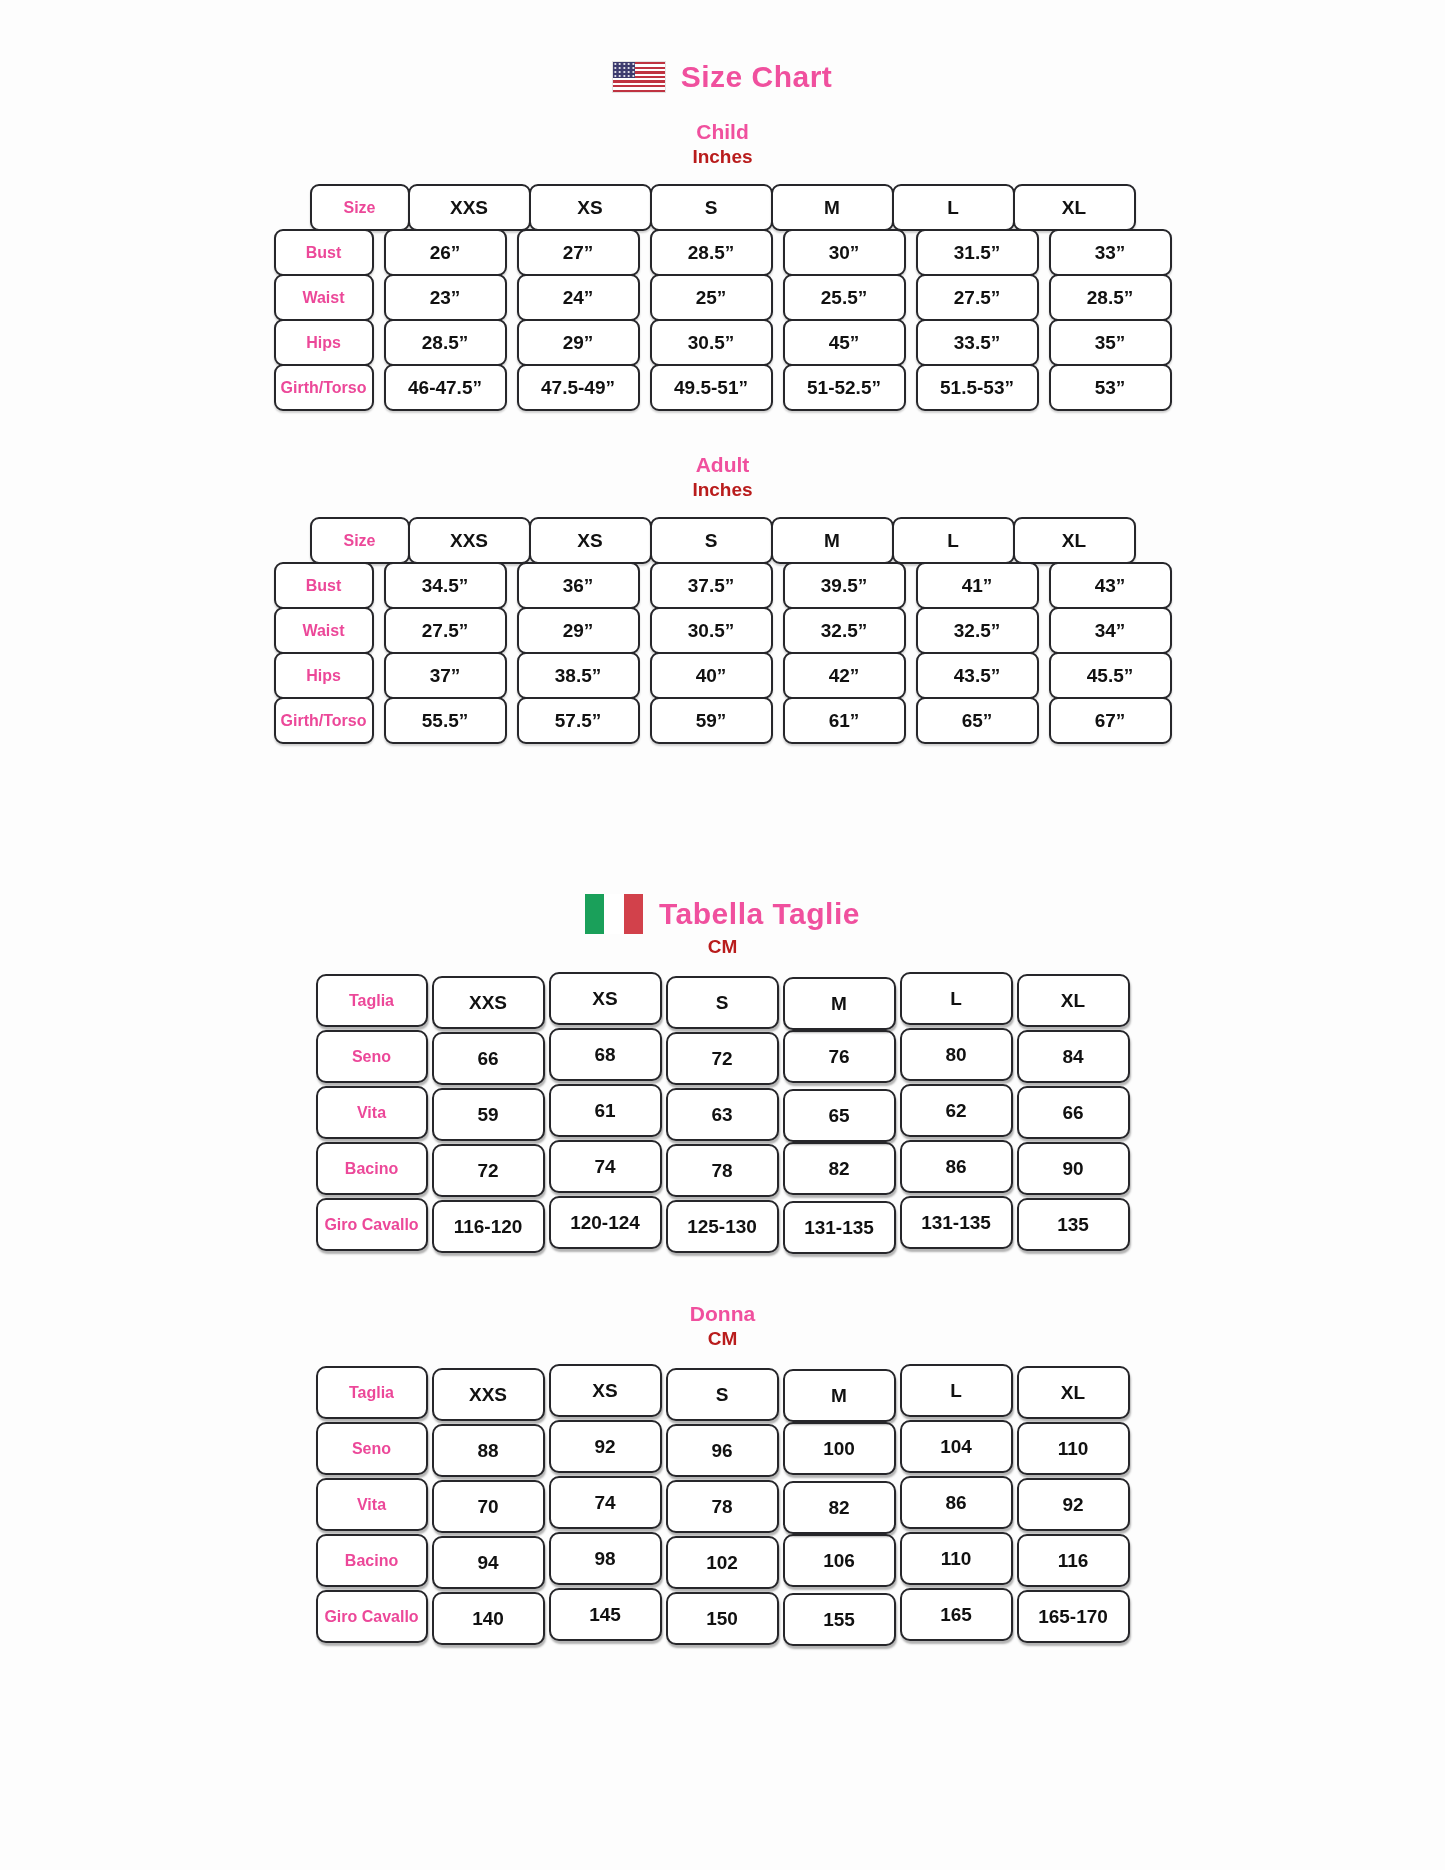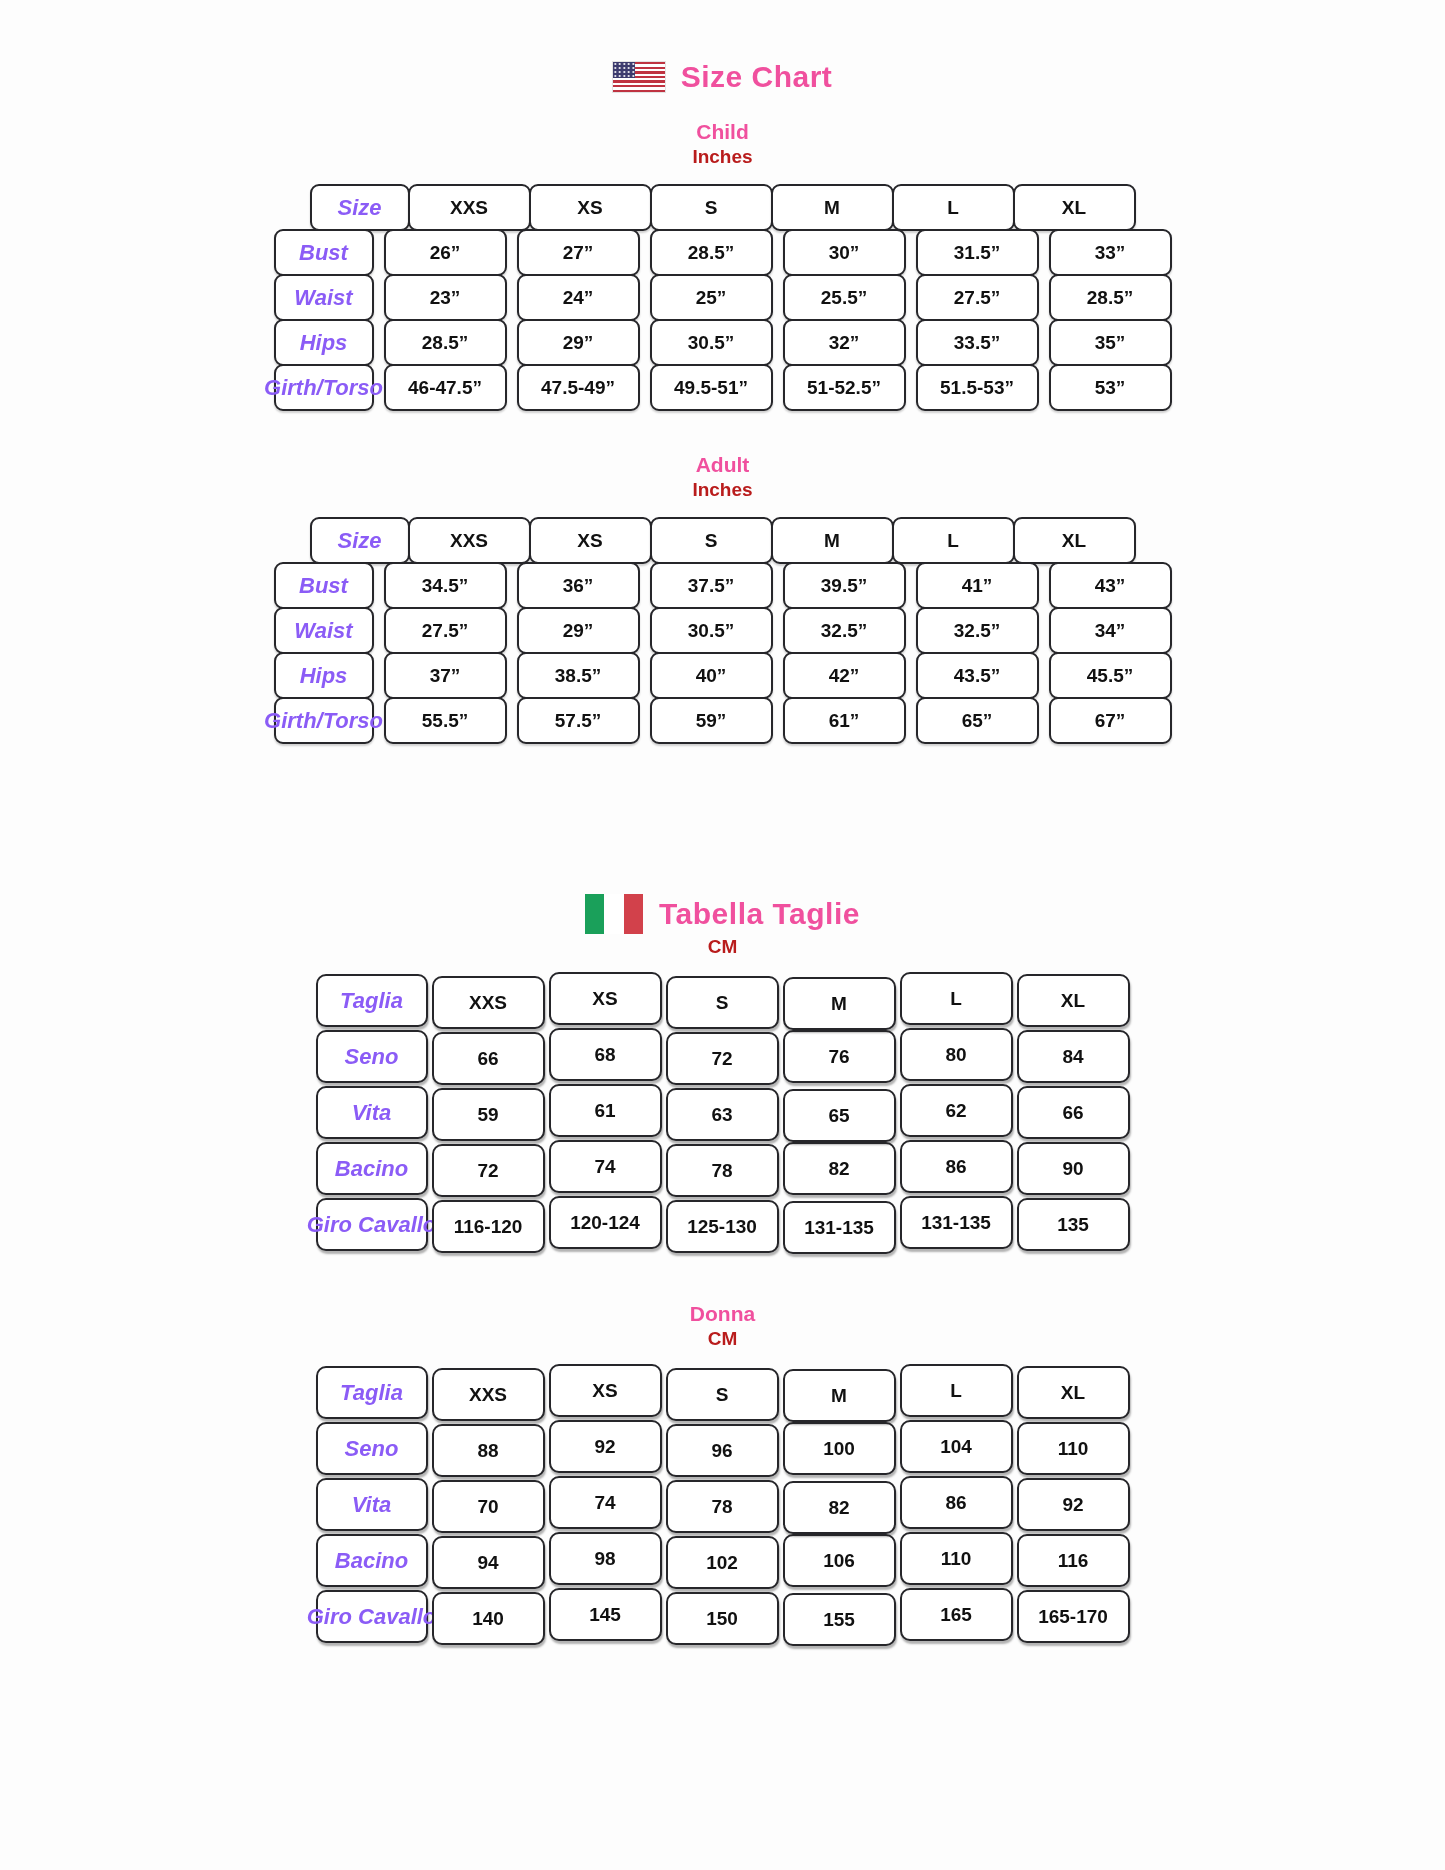--- a/index.html
+++ b/index.html
@@ -33,21 +33,21 @@
 
   
   .ttable { display:flex; flex-direction:column; align-items:center; }
   .trow { display:flex; }
   .cell {
     display:flex; align-items:center; justify-content:center;
     background:#ffffff; border:2px solid #26262a; box-sizing:border-box;
     font-weight:800; white-space:nowrap;
   }
   .cell.head { color:#f0509e; font-size:19px; }
-  .cell.lbl  { color:#8b5cf6; font-size:22px;font-style:italic; }
+  .cell.lbl  { color:#ec4899; font-size:16px; }
   .cell.val  { color:#111; font-size:19px; }
 
   
   .us-t .trow + .trow { margin-top:-2px;gap:12px; }
   .us-t .cell + .cell { margin-left:-2px; }
   .us-t .cell { height:47px; border-radius:9px; box-shadow:0 2px 2px rgba(0,0,0,.18); }
   .us-t .lbl, .us-t .cell:first-child { width:100px; }
   .us-t .val { width:123px; }
 
   
@@ -107,21 +107,21 @@
           <div class="cell val">25”</div>
           <div class="cell val">25.5”</div>
           <div class="cell val">27.5”</div>
           <div class="cell val">28.5”</div>
         </div>
         <div class="trow">
           <div class="cell lbl">Hips</div>
           <div class="cell val">28.5”</div>
           <div class="cell val">29”</div>
           <div class="cell val">30.5”</div>
-          <div class="cell val">32”</div>
+          <div class="cell val">45”</div>
           <div class="cell val">33.5”</div>
           <div class="cell val">35”</div>
         </div>
         <div class="trow">
           <div class="cell lbl">Girth/Torso</div>
           <div class="cell val">46-47.5”</div>
           <div class="cell val">47.5-49”</div>
           <div class="cell val">49.5-51”</div>
           <div class="cell val">51-52.5”</div>
           <div class="cell val">51.5-53”</div>

